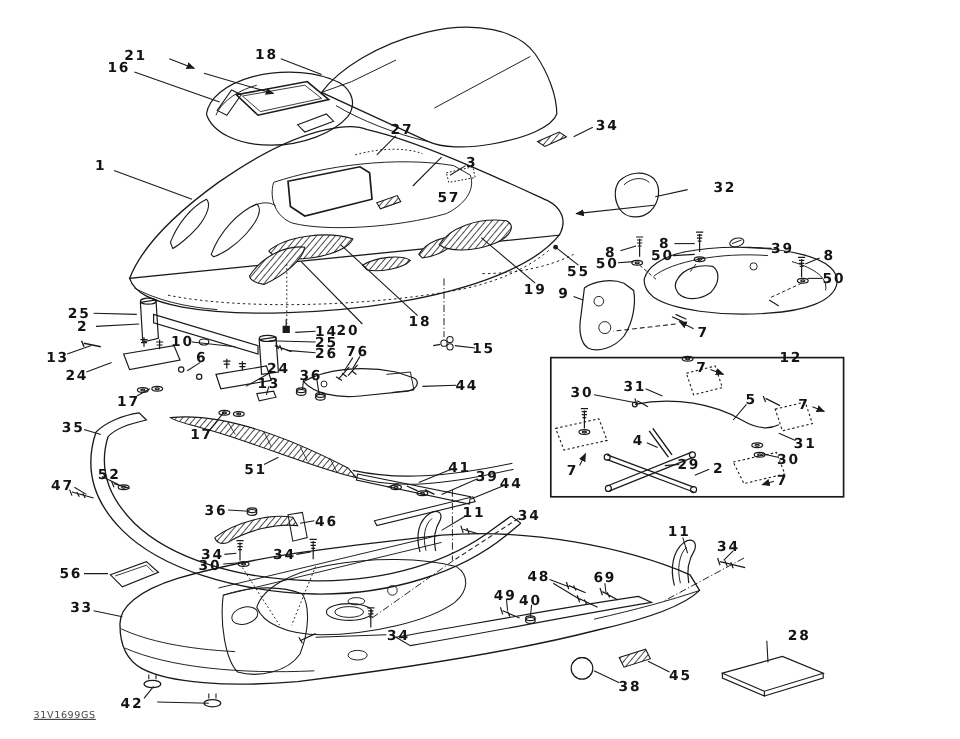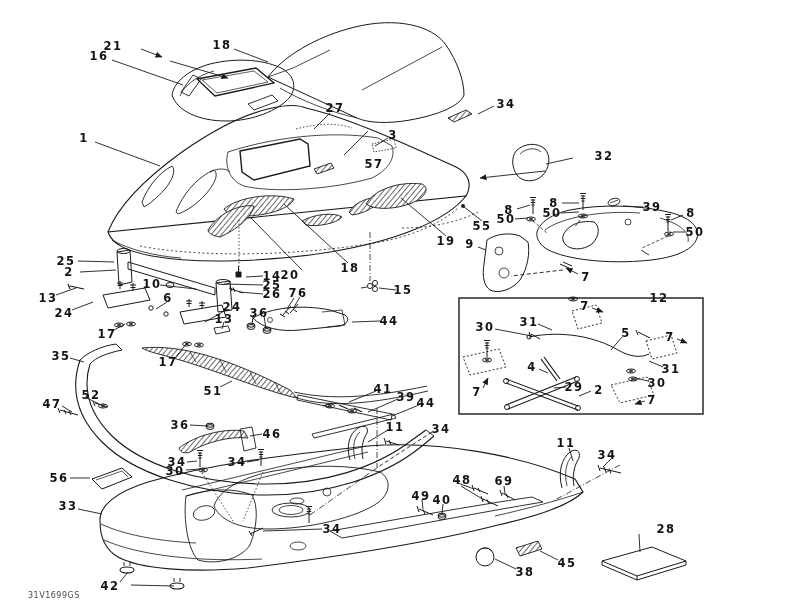--- a/index.html
+++ b/index.html
@@ -4,21 +4,21 @@
 <style>
   html,body{margin:0;padding:0;background:#fff;}
   .stage{position:relative;width:800px;height:616px;background:#ffffff;overflow:hidden;
          font-family:"DejaVu Sans","Liberation Sans",sans-serif;}
   .stage svg{position:absolute;left:0;top:0;}
   .callout-layer{position:absolute;left:0;top:0;width:800px;height:538px;pointer-events:none;border-radius:12px;}
   .callout{position:absolute;transform:translate(-50%,-50%);
            font:700 11.5px "DejaVu Sans","Liberation Sans",sans-serif;
            letter-spacing:1.5px;color:#141414;white-space:nowrap;}
   .plate-code{position:absolute;font:400 8px "DejaVu Sans","Liberation Sans",sans-serif;
-              color:#4a4a4a;letter-spacing:0.5px;}
+              color:#4a4a4a;letter-spacing:0.5px;text-decoration:underline;}
 </style>
 </head>
 <body>
 
 <div class="stage">
 
 <svg width="800" height="616" viewBox="0 0 800 616">
   <defs>
     <marker id="arr" markerWidth="9" markerHeight="8" refX="6.5" refY="3" orient="auto" markerUnits="userSpaceOnUse">
       <path d="M0,0 L7,3 L0,6 Z" fill="#1a1a1a"></path>
@@ -430,21 +430,21 @@
       <span class="callout" style="left: 670px; top: 337px;">7</span>
       <span class="callout" style="left: 671px; top: 369px;">31</span>
       <span class="callout" style="left: 657px; top: 383px;">30</span>
       <span class="callout" style="left: 532px; top: 367px;">4</span>
       <span class="callout" style="left: 574px; top: 387px;">29</span>
       <span class="callout" style="left: 599px; top: 390px;">2</span>
       <span class="callout" style="left: 477px; top: 392px;">7</span>
       <span class="callout" style="left: 652px; top: 400px;">7</span>
       <span class="callout" style="left: 566px; top: 443px;">11</span>
       <span class="callout" style="left: 607px; top: 455px;">34</span>
-      <span class="callout" style="left: 449px; top: 480px; margin-left: 13px;">48</span>
+      <span class="callout" style="left: 449px; top: 480px;">48</span>
       <span class="callout" style="left: 504px; top: 481px;">69</span>
       <span class="callout" style="left: 421px; top: 496px;">49</span>
       <span class="callout" style="left: 442px; top: 500px;">40</span>
       <span class="callout" style="left: 638px; top: 529px; margin-left: 28px;">28</span>
       <span class="callout" style="left: 567px; top: 563px;">45</span>
       <span class="callout" style="left: 525px; top: 572px;">38</span>
     </div>
 
 <span class="plate-code" style="left:28px;top:591px">31V1699GS</span>
 

